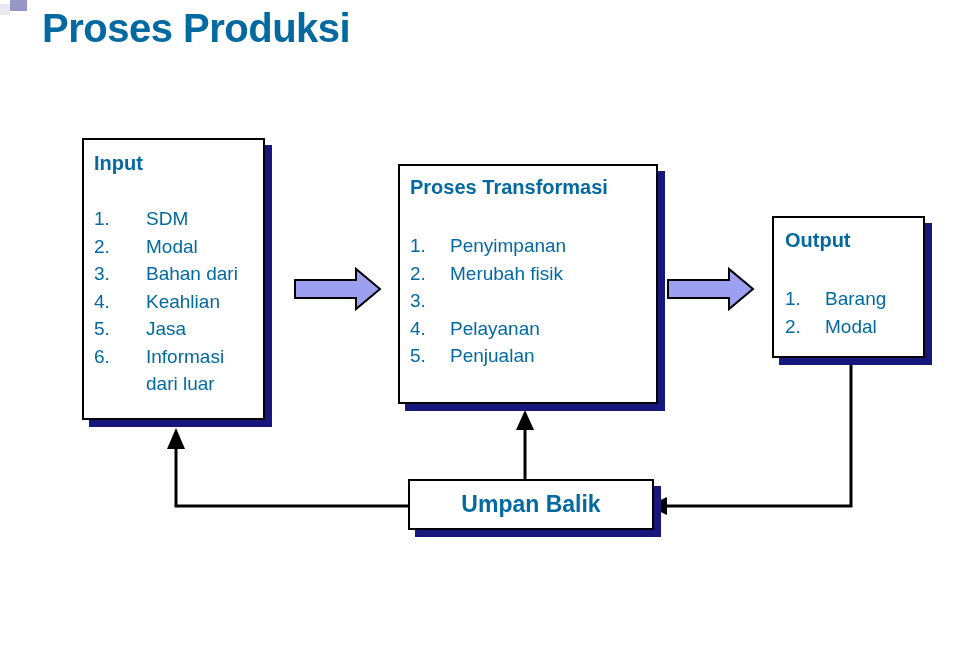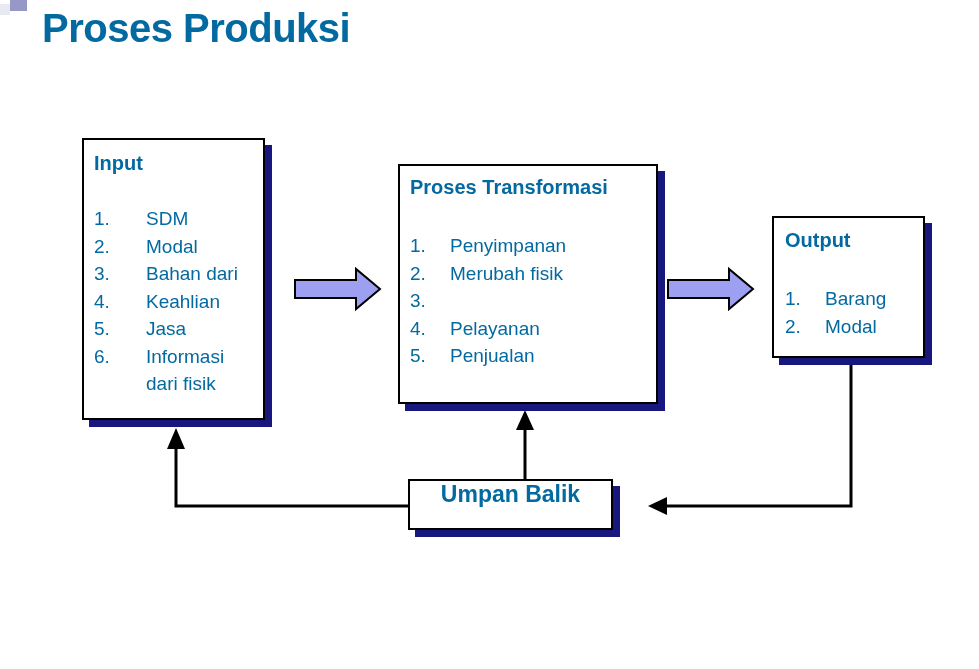--- a/index.html
+++ b/index.html
@@ -43,22 +43,22 @@
   .box-output{left:772px;top:216px;width:153px;height:142px;padding:8px 0 16px 11px;}
   .box-title{font-size:20px;font-weight:bold;line-height:28px;}
   .list{margin-top:28px;}
   .box-process .list{margin-top:31px;}
   .box-output .list{margin-top:31px;}
   .list-row{display:flex;font-size:19px;line-height:27.5px;}
   .list-row .num{width:40px;flex:0 0 40px;}
   .list-row .txt{white-space:normal;}
   .box-input .txt{max-width:110px;margin-left:12px;}
   .box-feedback{
-    left:408px;top:479px;width:205px;height:51px;
-    display:flex;justify-content:center;
+    left:408px;top:479px;width:246px;height:51px;
+    display:flex;align-items:center;justify-content:center;
   }
   .feedback-label{font-size:23px;font-weight:bold;}
 </style>
 </head>
 <body>
 
 <div class="slide">
 
   <div class="decor-sq decor-light"></div>
   <div class="decor-sq decor-purple"></div>
@@ -99,21 +99,21 @@
         <div class="list-row">
           <span class="num">4.</span>
           <span class="txt">Keahlian</span>
         </div>
         <div class="list-row">
           <span class="num">5.</span>
           <span class="txt">Jasa</span>
         </div>
         <div class="list-row">
           <span class="num">6.</span>
-          <span class="txt">Informasi dari fisik</span>
+          <span class="txt">Informasi dari luar</span>
         </div>
       </div>
   </div>
 
   <div class="box box-process">
     <div class="box-title">Proses Transformasi</div>
     <div class="list">
         <div class="list-row">
           <span class="num">1.</span>
           <span class="txt">Penyimpanan</span>

